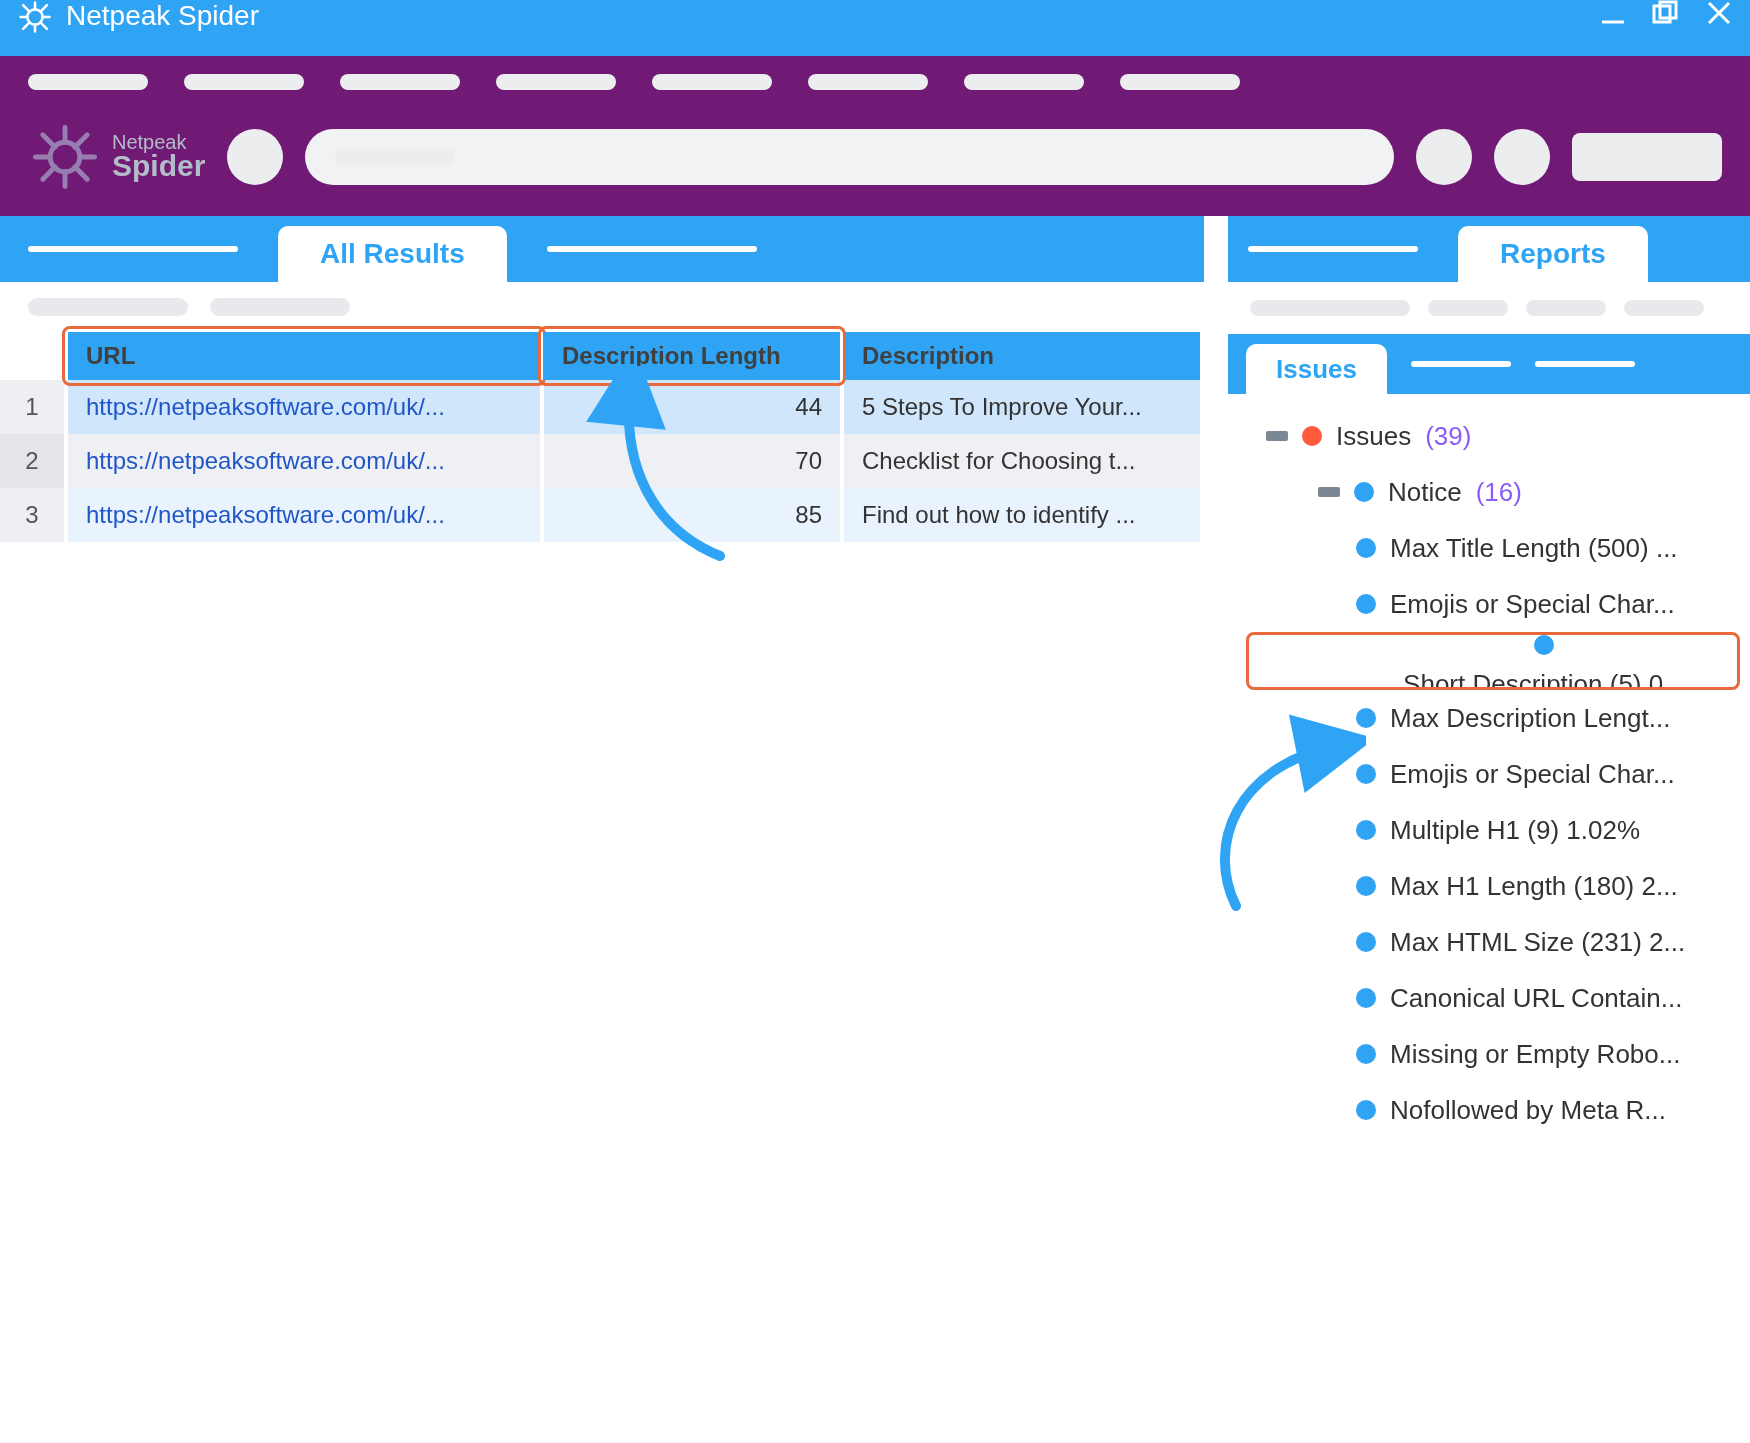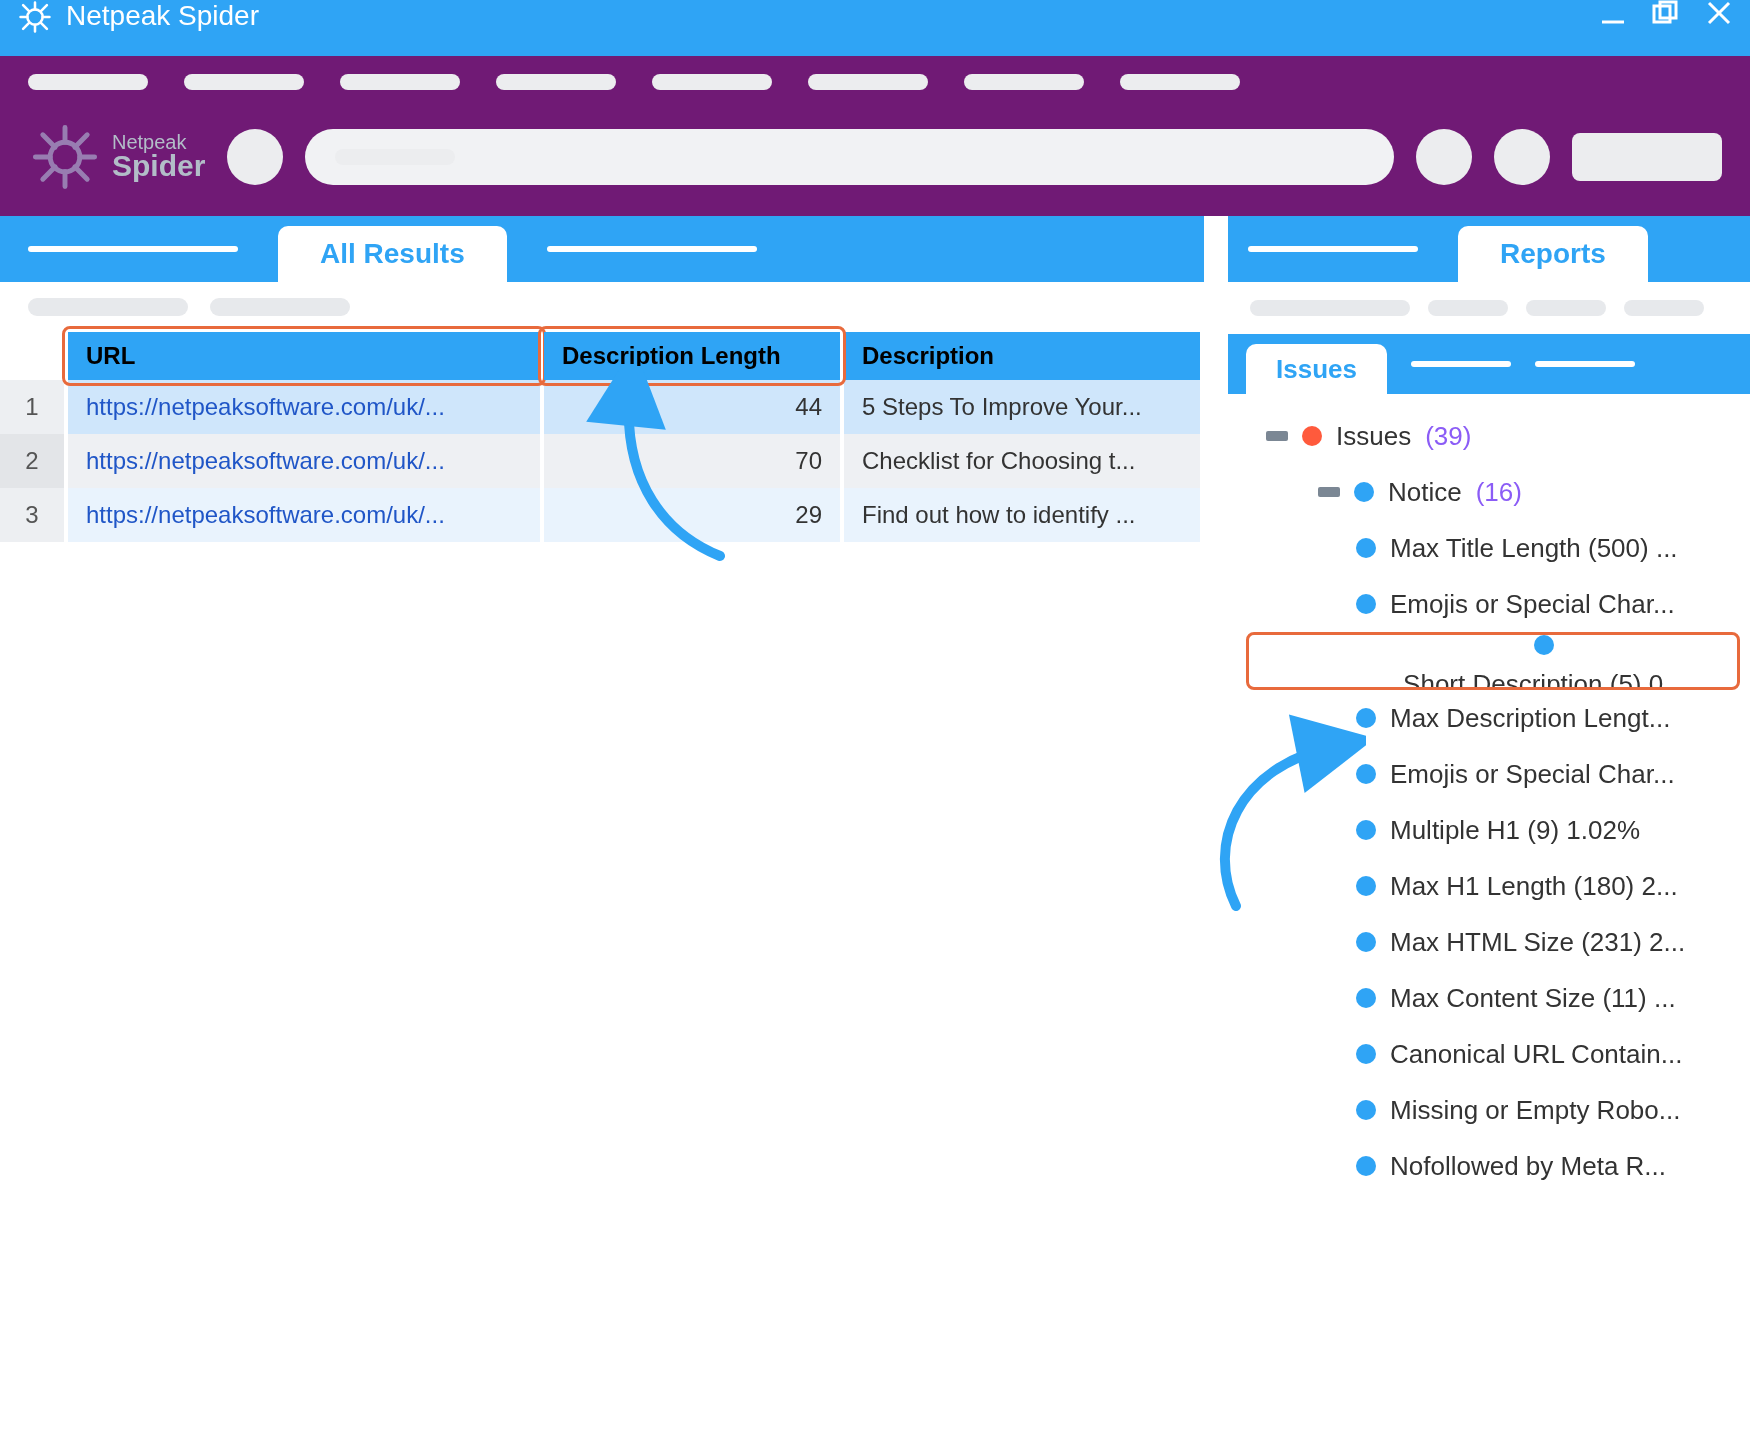--- a/index.html
+++ b/index.html
@@ -78,21 +78,21 @@
   }
 
   
   .chips-row { padding: 16px 28px; display:flex; gap: 22px;}
   .chip-ph { height:18px; width: 160px; background:#e7e9ec; border-radius: 9px;}
 
   
   .table { width: 100%; }
   .thead { display:flex; }
   .thead .th {
-    background:#2fa4f5; color:#000000; font-weight:600; font-size:24px;
+    background:#2fa4f5; color:#404040; font-weight:600; font-size:24px;
     display:flex; align-items:center; padding: 10px 18px;
     border-right: 4px solid #fff;
   }
   .th-idx { width: 68px; background: transparent !important; border:none;}
   .th-url { width: 476px; position:relative;}
   .th-dlen { width: 300px; justify-content:flex-start; position:relative;}
   .th-desc { flex:1; }
   .outline-box { position:absolute; inset: -6px; border: 3px solid #e86a3c; border-radius: 8px; pointer-events:none;}
   .trow { display:flex; height:54px; align-items:stretch;}
   .td { display:flex; align-items:center; padding: 0 18px; font-size: 24px; border-right:4px solid #fff;}
@@ -243,21 +243,21 @@
         <div class="td td-dlen">70</div>
         <div class="td td-desc">
             <span>Checklist for Choosing t...</span>
           </div>
       </div>
       <div class="trow plain">
         <div class="td td-idx">3</div>
         <div class="td td-url">
             <span>https://netpeaksoftware.com/uk/...</span>
           </div>
-        <div class="td td-dlen">29</div>
+        <div class="td td-dlen">85</div>
         <div class="td td-desc">
             <span>Find out how to identify ...</span>
           </div>
       </div>
     </div>
 
     <svg class="anno" style="left:570px; top:150px;" width="180" height="220">
       <defs>
           <marker id="ah1" markerWidth="12" markerHeight="12" refX="6" refY="6" orient="auto">
             <path d="M2,2 L10,6 L2,10 Z" fill="#2fa4f5"></path>
@@ -325,24 +325,20 @@
           <div class="tree-row level3">
             <div class="dot blue"></div>
             <span class="lbl">Max H1 Length (180) 2...</span>
           </div>
           <div class="tree-row level3">
             <div class="dot blue"></div>
             <span class="lbl">Max HTML Size (231) 2...</span>
           </div>
           <div class="tree-row level3">
             <div class="dot blue"></div>
-            <span class="lbl">Max Content Size (11) ...</span>
-          </div>
-          <div class="tree-row level3">
-            <div class="dot blue"></div>
             <span class="lbl">Canonical URL Contain...</span>
           </div>
           <div class="tree-row level3">
             <div class="dot blue"></div>
             <span class="lbl">Missing or Empty Robo...</span>
           </div>
           <div class="tree-row level3">
             <div class="dot blue"></div>
             <span class="lbl">Nofollowed by Meta R...</span>
           </div>

